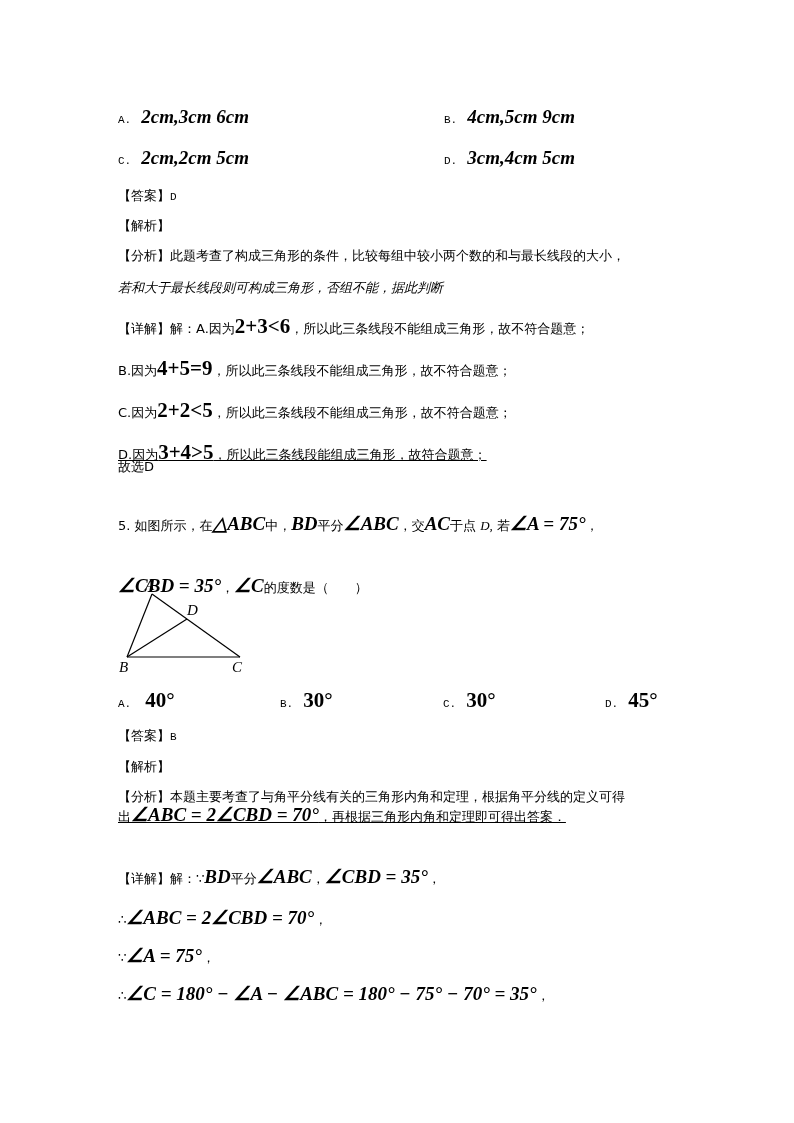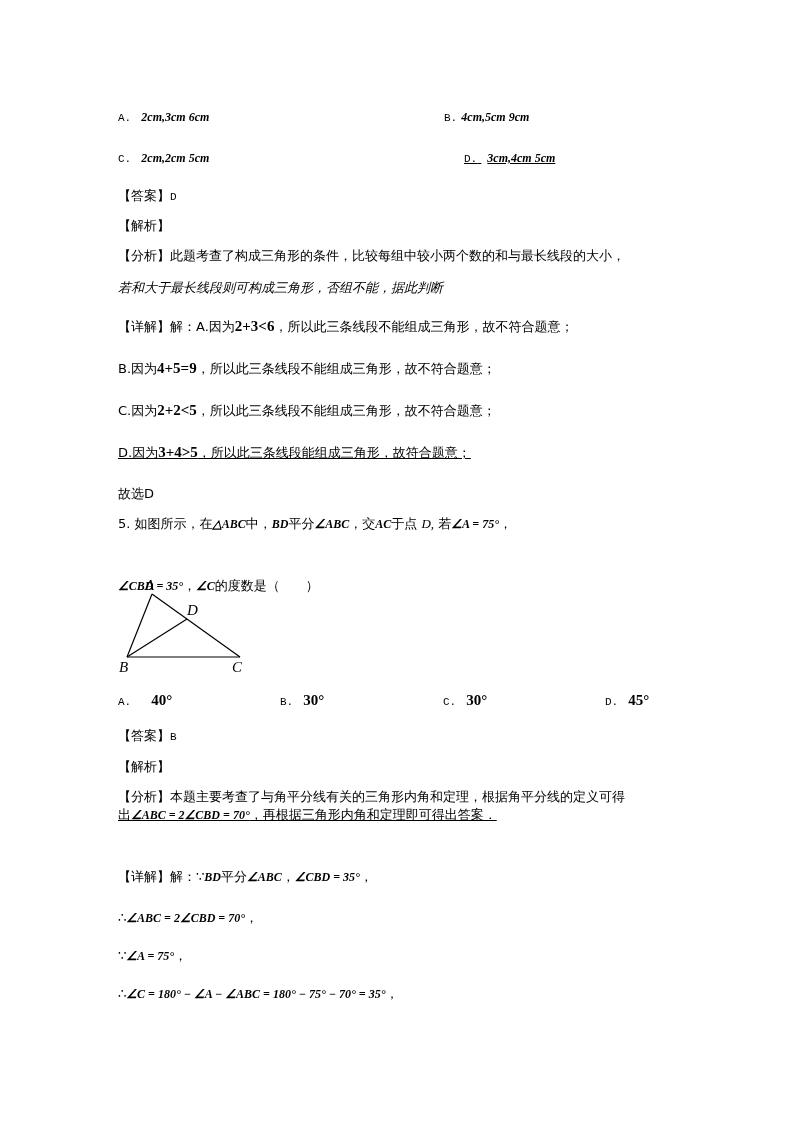--- a/index.html
+++ b/index.html
@@ -1,40 +1,40 @@
 <!DOCTYPE html>
 <html><head>
 <meta charset="utf-8">
 <style>
   html, body { margin: 0; padding: 0; background: #ffffff; }
   body { width: 794px; height: 1123px; position: relative; overflow: hidden;
          font-family: "DejaVu Sans", sans-serif; color: #000; font-size: 13px; }
   .line { position: absolute; left: 118px; white-space: nowrap; line-height: 20px; }
   .lbl { font-family: "Liberation Mono", monospace; font-size: 11px; }
-  .m { font-family: "Liberation Serif", serif; font-weight: bold; font-style: italic; font-size: 12px; }
-  .mn { font-family: "Liberation Serif", serif; font-weight: bold; font-size: 15px; }
+  .m { font-family: "Liberation Serif", serif; font-weight: bold; font-style: italic; font-size: 19px; }
+  .mn { font-family: "Liberation Serif", serif; font-weight: bold; font-size: 21px; }
   .opt { position: absolute; white-space: nowrap; line-height: 20px; }
   svg text { font-family: "Liberation Serif", serif; font-style: italic; font-size: 15px; }
 </style>
 </head>
 <body>
 
 <div class="opt" style="left:118px;top:107px;">
   <span class="lbl">A.</span>
   <span class="m" style="margin-left:6px;">2cm,3cm 6cm</span>
 </div>
 <div class="opt" style="left:444px;top:107px;">
   <span class="lbl">B.</span>
-  <span class="m" style="text-align:right;">4cm,5cm 9cm</span>
+  <span class="m" style="margin-left:6px;text-align:right;">4cm,5cm 9cm</span>
 </div>
 <div class="opt" style="left:118px;top:148px;">
   <span class="lbl">C.</span>
   <span class="m" style="margin-left:6px;">2cm,2cm 5cm</span>
 </div>
-<div class="opt" style="left:464px;top:148px;text-decoration:underline;">
+<div class="opt" style="left:444px;top:148px;">
   <span class="lbl">D.</span>
   <span class="m" style="margin-left:6px;">3cm,4cm 5cm</span>
 </div>
 
 <div class="line" style="top:186px;">
   <span>【答案】</span><span class="lbl">D</span>
 </div>
 <div class="line" style="top:216px;">【解析】</div>
 <div class="line" style="top:246px;">
   <span>【分析】</span><span>此题考查了构成三角形的条件，比较每组中较小两个数的和与最长线段的大小，</span>
@@ -46,21 +46,21 @@
 </div>
 <div class="line" style="top:358px;">
   <span>B.因为</span><span class="mn">4+5=9</span><span>，所以此三条线段不能组成三角形，故不符合题意；</span>
 </div>
 <div class="line" style="top:400px;">
   <span>C.因为</span><span class="mn">2+2&lt;5</span><span>，所以此三条线段不能组成三角形，故不符合题意；</span>
 </div>
 <div class="line" style="top:442px;text-decoration:underline;">
   <span>D.因为</span><span class="mn">3+4&gt;5</span><span>，所以此三条线段能组成三角形，故符合题意；</span>
 </div>
-<div class="line" style="top:484px;">故选D</div>
+<div class="line" style="top:457px;">故选D</div>
 
 <div class="line" style="top:514px;">
   <span>5.</span>
   <span>如图所示，在</span><span class="m">△ABC</span><span>中，</span><span class="m">BD</span><span>平分</span><span class="m">∠ABC</span><span>，交</span><span class="m">AC</span><span>于点</span> <span style="font-family:'Liberation Serif',serif;font-style:italic;">D,</span> <span>若</span><span class="m">∠A = 75°</span><span>，</span>
 </div>
 <div class="line" style="top:576px;">
   <span class="m">∠CBD = 35°</span><span>，</span><span class="m">∠C</span><span>的度数是（　　）</span>
 </div>
 
 <svg style="position:absolute;left:115px;top:578px;" width="140" height="96">
@@ -69,21 +69,21 @@
   <line x1="12" y1="79" x2="125" y2="79" stroke="#000" stroke-width="1.2"></line>
   <line x1="12" y1="79" x2="72" y2="41" stroke="#000" stroke-width="1.2"></line>
   <text x="30" y="12">A</text>
   <text x="72" y="37">D</text>
   <text x="4" y="94">B</text>
   <text x="117" y="94">C</text>
 </svg>
 
 <div class="opt" style="left:118px;top:690px;">
   <span class="lbl">A.</span>
-  <span class="mn" style="margin-left:16px;">40°</span>
+  <span class="mn" style="margin-left:10px;">40°</span>
 </div>
 <div class="opt" style="left:280px;top:690px;">
   <span class="lbl">B.</span>
   <span class="mn" style="margin-left:6px;">30°</span>
 </div>
 <div class="opt" style="left:443px;top:690px;">
   <span class="lbl">C.</span>
   <span class="mn" style="margin-left:6px;font-family:Liberation Serif, serif;">30°</span>
 </div>
 <div class="opt" style="left:605px;top:690px;">

